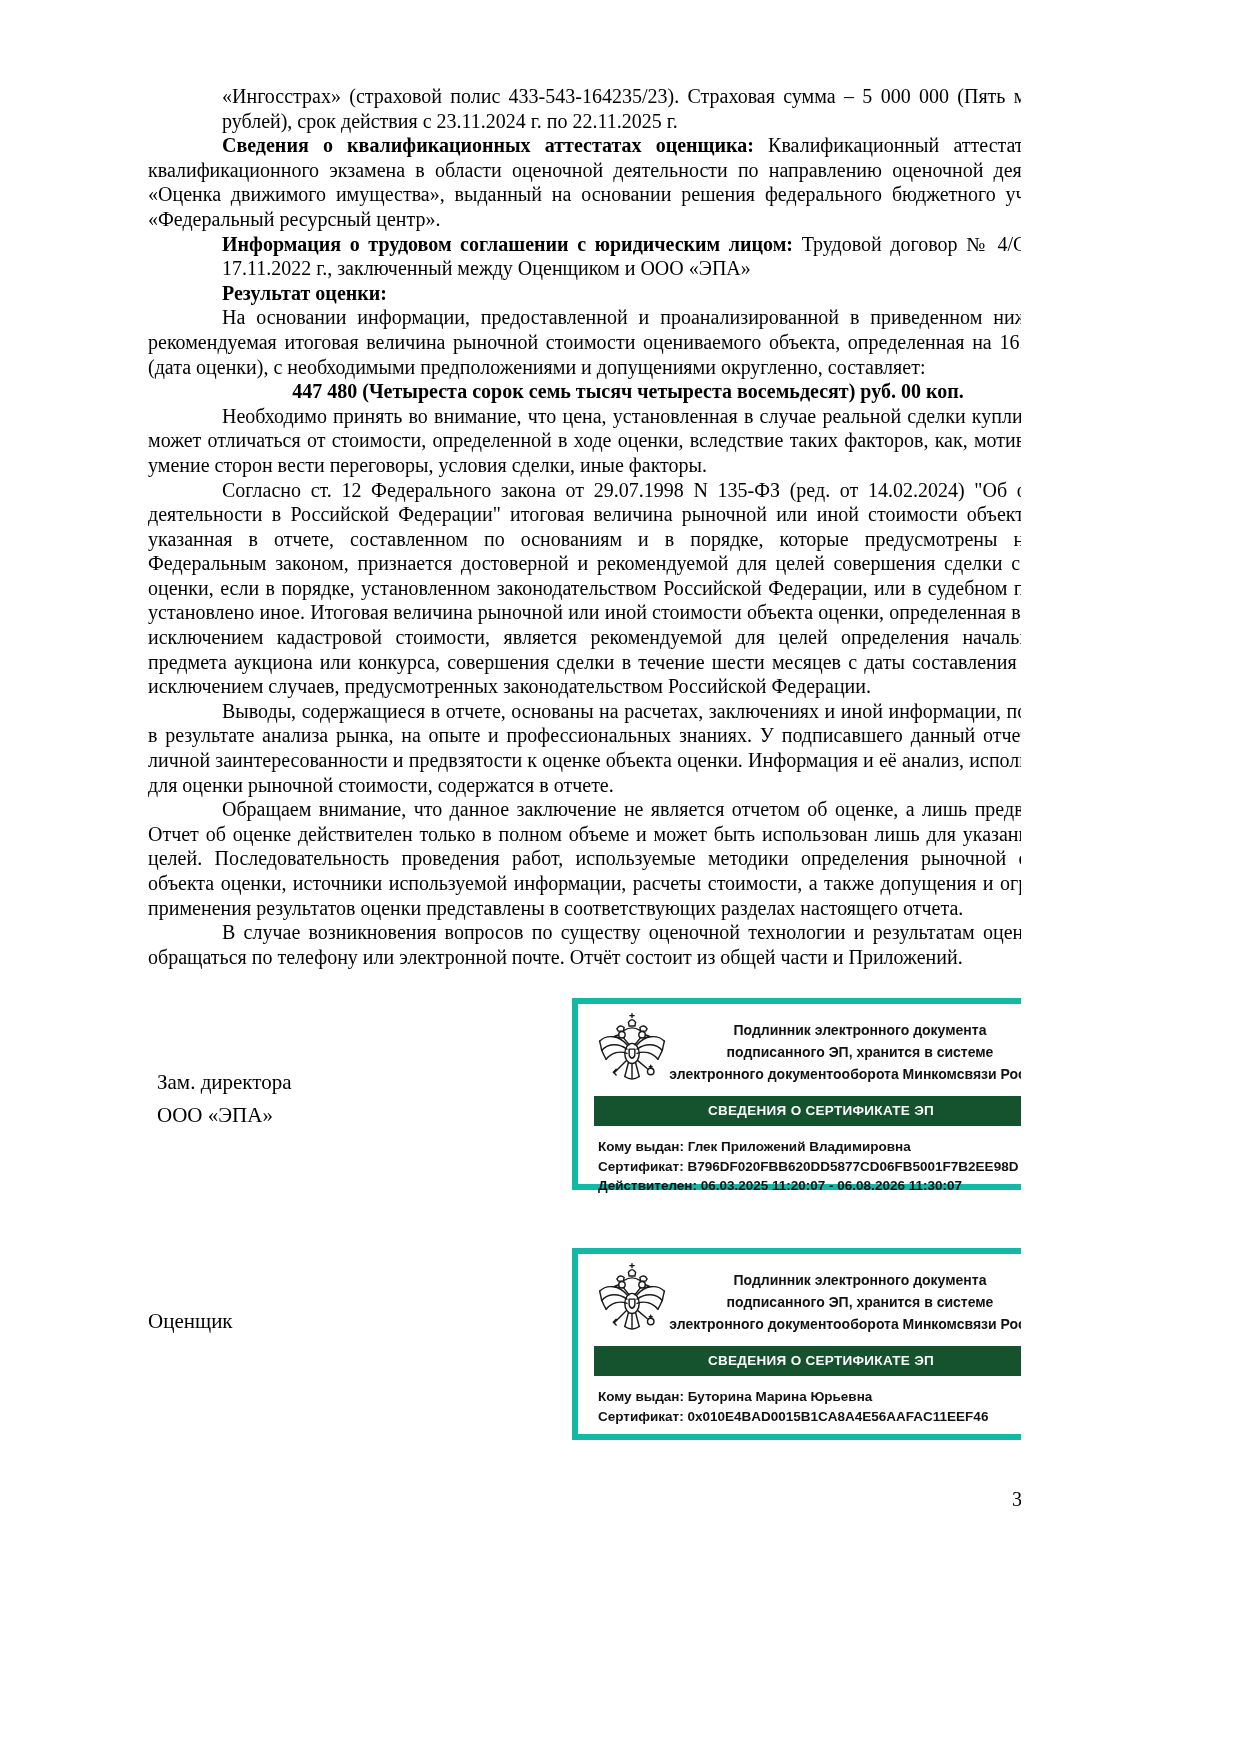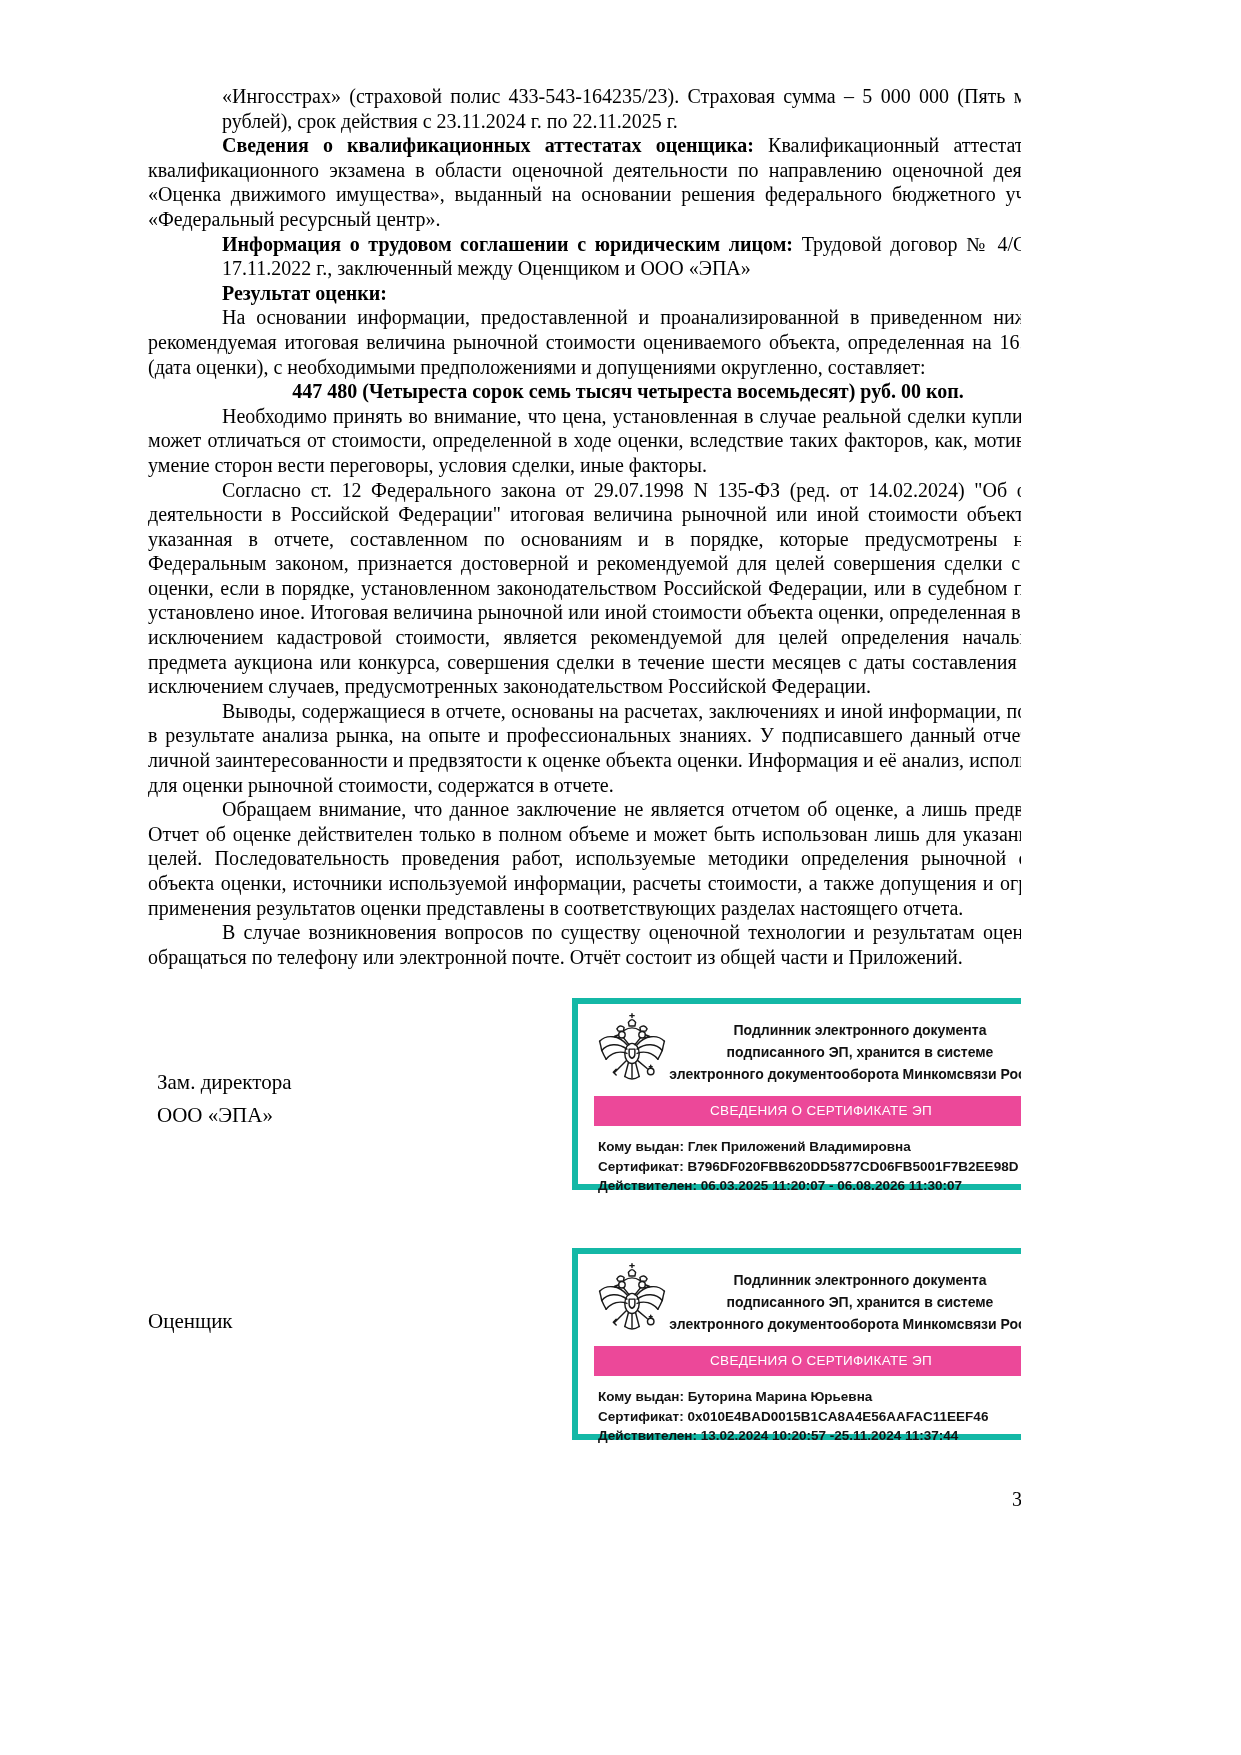--- a/index.html
+++ b/index.html
@@ -48,22 +48,22 @@
   }
   .eagle { width:72px; height:84px; flex:none; margin-top:4px; }
   .stamp-header-text {
     flex:1; text-align:center;
     font-weight:bold; font-size:14px; line-height:22px;
     padding-top:4px;
   }
   .stamp-bar {
     margin:0 16px;
     height:30px;
-    background:#ec4899; color:#fff;
-    font-weight:normal; font-size:13.5px; line-height:30px;
+    background:#14532d; color:#fff;
+    font-weight:bold; font-size:13.5px; line-height:30px;
     text-align:center; letter-spacing:0.3px;
   }
   .stamp-details {
     padding:11px 10px 0 20px;
     font-weight:bold; font-size:13.5px; line-height:19.5px;
   }
   .page-number {
     position:absolute;
     left:1012px; top:1488px;
     font-size:20px;
@@ -177,19 +177,18 @@
       <div class="stamp-header-text">
         <div>Подлинник электронного документа</div>
         <div>подписанного ЭП, хранится в системе</div>
         <div>электронного документооборота Минкомсвязи России</div>
       </div>
     </div>
     <div class="stamp-bar">СВЕДЕНИЯ О СЕРТИФИКАТЕ ЭП</div>
     <div class="stamp-details">
       <div>Кому выдан: Буторина Марина Юрьевна</div>
       <div>Сертификат: 0x010E4BAD0015B1CA8A4E56AAFAC11EEF46</div>
-      <div>Действителен: 13.02.2024 10:20:57 -25.11.2024 11:37:44</div>
     </div>
   </div>
 
   <div class="page-number">3</div>
 
 </div>
 
 </body></html>

